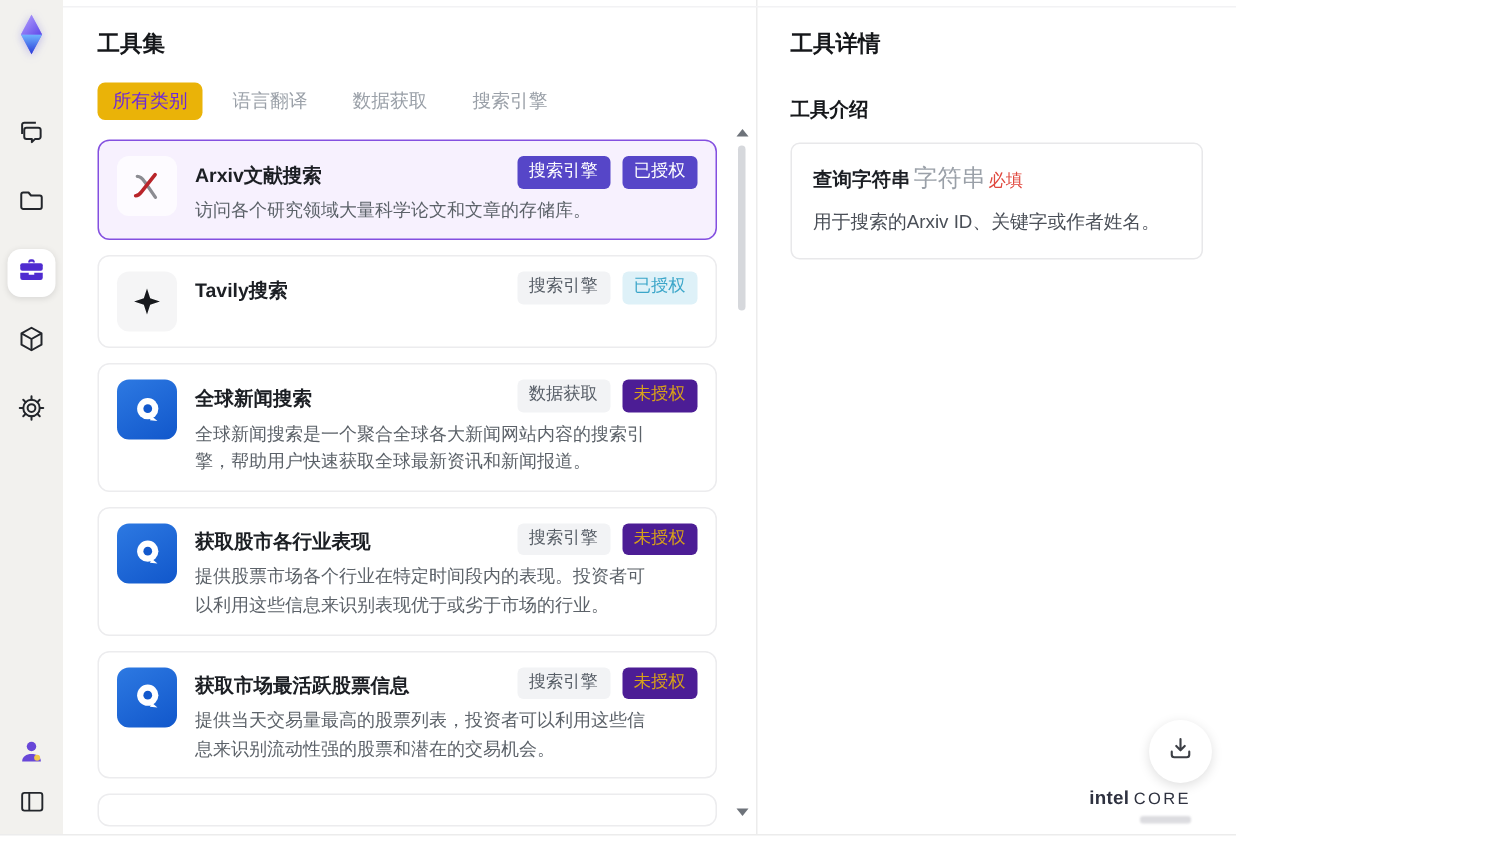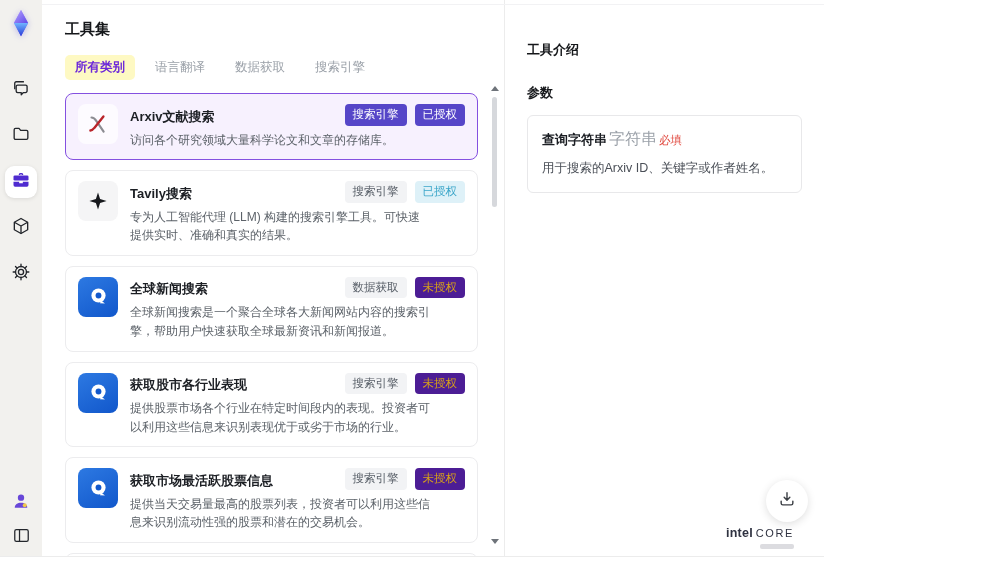--- a/index.html
+++ b/index.html
@@ -19,21 +19,21 @@
   .nav-item { width:32px; height:32px; border-radius:9px; display:flex; align-items:center; justify-content:center; cursor:pointer; }
   .nav-item.active { background:#fff; box-shadow:0 1px 4px rgba(0,0,0,.10); }
   .sidebar-bottom { margin-top:auto; display:flex; flex-direction:column; gap:8px; align-items:center; padding-bottom:2px; }
   .sb-item { width:28px; height:26px; display:flex; align-items:center; justify-content:center; cursor:pointer; }
 
   
   .left-panel { width:463px; flex:none; border-right:1px solid #ececec; padding:16px 14px 0 23px; position:relative; overflow:hidden; }
   .main-title { font-size:15px; font-weight:700; color:#15171a; margin:4px 0 16px; }
   .tabs { display:flex; gap:10px; margin-bottom:13px; font-size:12.5px; align-items:center; }
   .tab { padding:4px 10px; border-radius:5px; color:#9aa0a8; cursor:pointer; white-space:nowrap; }
-  .tab.active { background:#fef9c3; color:#6d28d9; font-weight:700; }
+  .tab.active { background:#eab308; color:#6d28d9; font-weight:400; }
   .tool-list { padding-right:12px; }
   .card { border:1px solid #ececee; border-radius:8px; padding:10px 12px; margin-bottom:10px; display:flex; gap:12px; background:#fff; cursor:pointer; }
   .card.selected { background:#f7f1fe; border:1.5px solid #8450e0; }
   .t-icon { width:40px; height:40px; border-radius:8px; flex:none; display:flex; align-items:center; justify-content:center; background:#f5f5f6; }
   .card.selected .t-icon { background:#fdfbff; }
   .t-icon.ic-q { background:linear-gradient(150deg,#2d79e2,#1157cb); }
   .t-body { flex:1; min-width:0; }
   .t-head { display:flex; align-items:flex-end; }
   .t-title { font-size:13px; font-weight:700; color:#1c1f24; flex:1; padding-top:2px; }
   .badges { display:flex; gap:8px; flex:none; margin-left:8px; }
@@ -195,21 +195,20 @@
             </svg>
           </div>
     <div class="t-body">
       <div class="t-head">
         <div class="t-title">Tavily搜索</div>
         <div class="badges">
           <span class="badge badge-cat b-gray">搜索引擎</span>
           <span class="badge badge-auth b-blue">已授权</span>
         </div>
       </div>
-      <div class="t-desc">专为人工智能代理 (LLM) 构建的搜索引擎工具。可快速提供实时、准确和真实的结果。</div>
     </div>
   </div>
 
   <div class="card">
     <div class="t-icon ic-q">
             <svg width="25" height="25" viewBox="0 0 24 24">
               <circle cx="12" cy="11" r="6.8" fill="#fff"></circle>
               <circle cx="12" cy="11" r="2.8" fill="#1258cc"></circle>
               <path d="M14.6 15.8l3.6 3-4.8-.4z" fill="#fff"></path>
             </svg>
@@ -273,24 +272,24 @@
 </div>
 
     <div class="sb">
       <div class="tri-up"></div>
       <div class="sb-thumb"></div>
       <div class="tri-down"></div>
     </div>
   </main>
 
   <section class="right-panel">
+    <h2 class="detail-title">工具详情</h2>
 
     <h3 class="section-title">工具介绍</h3>
 
-    <h3 class="section-title">参数</h3>
     <div class="param-box">
       <div class="param-head">
         <span class="param-name">查询字符串</span>
         <span class="param-type">字符串</span>
         <span class="param-required">必填</span>
       </div>
       <div class="param-desc">用于搜索的Arxiv ID、关键字或作者姓名。</div>
     </div>
 
     <div class="fab">

